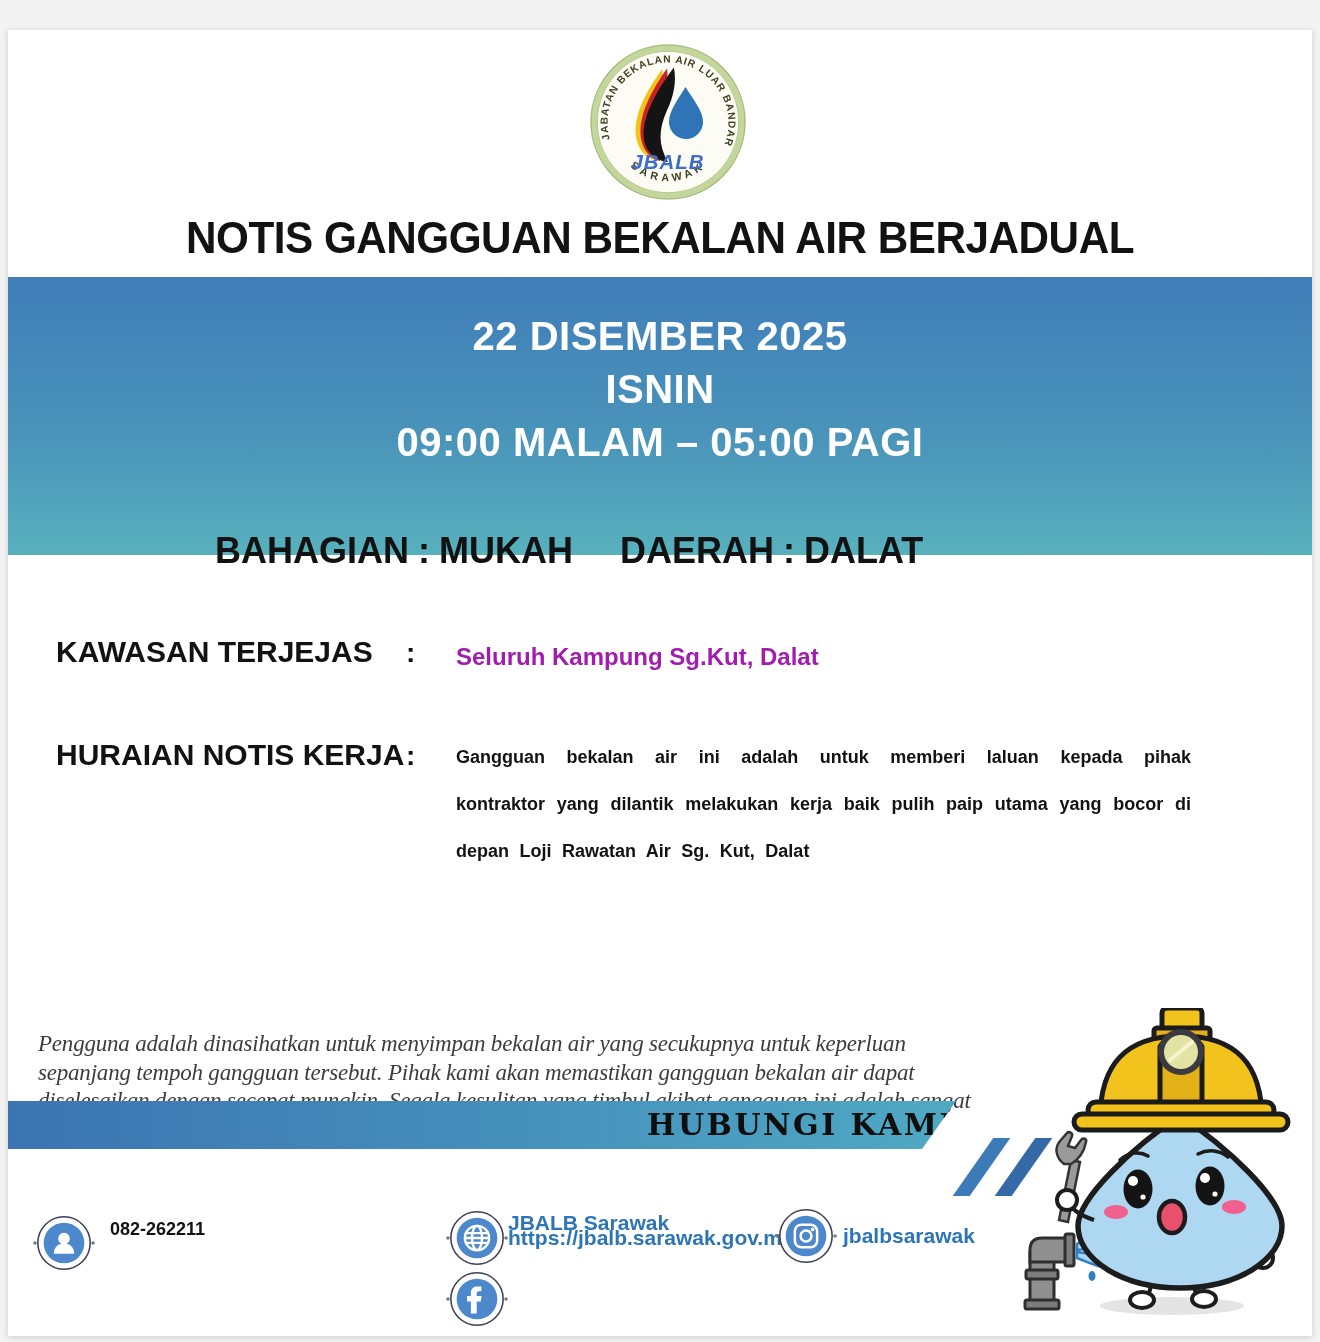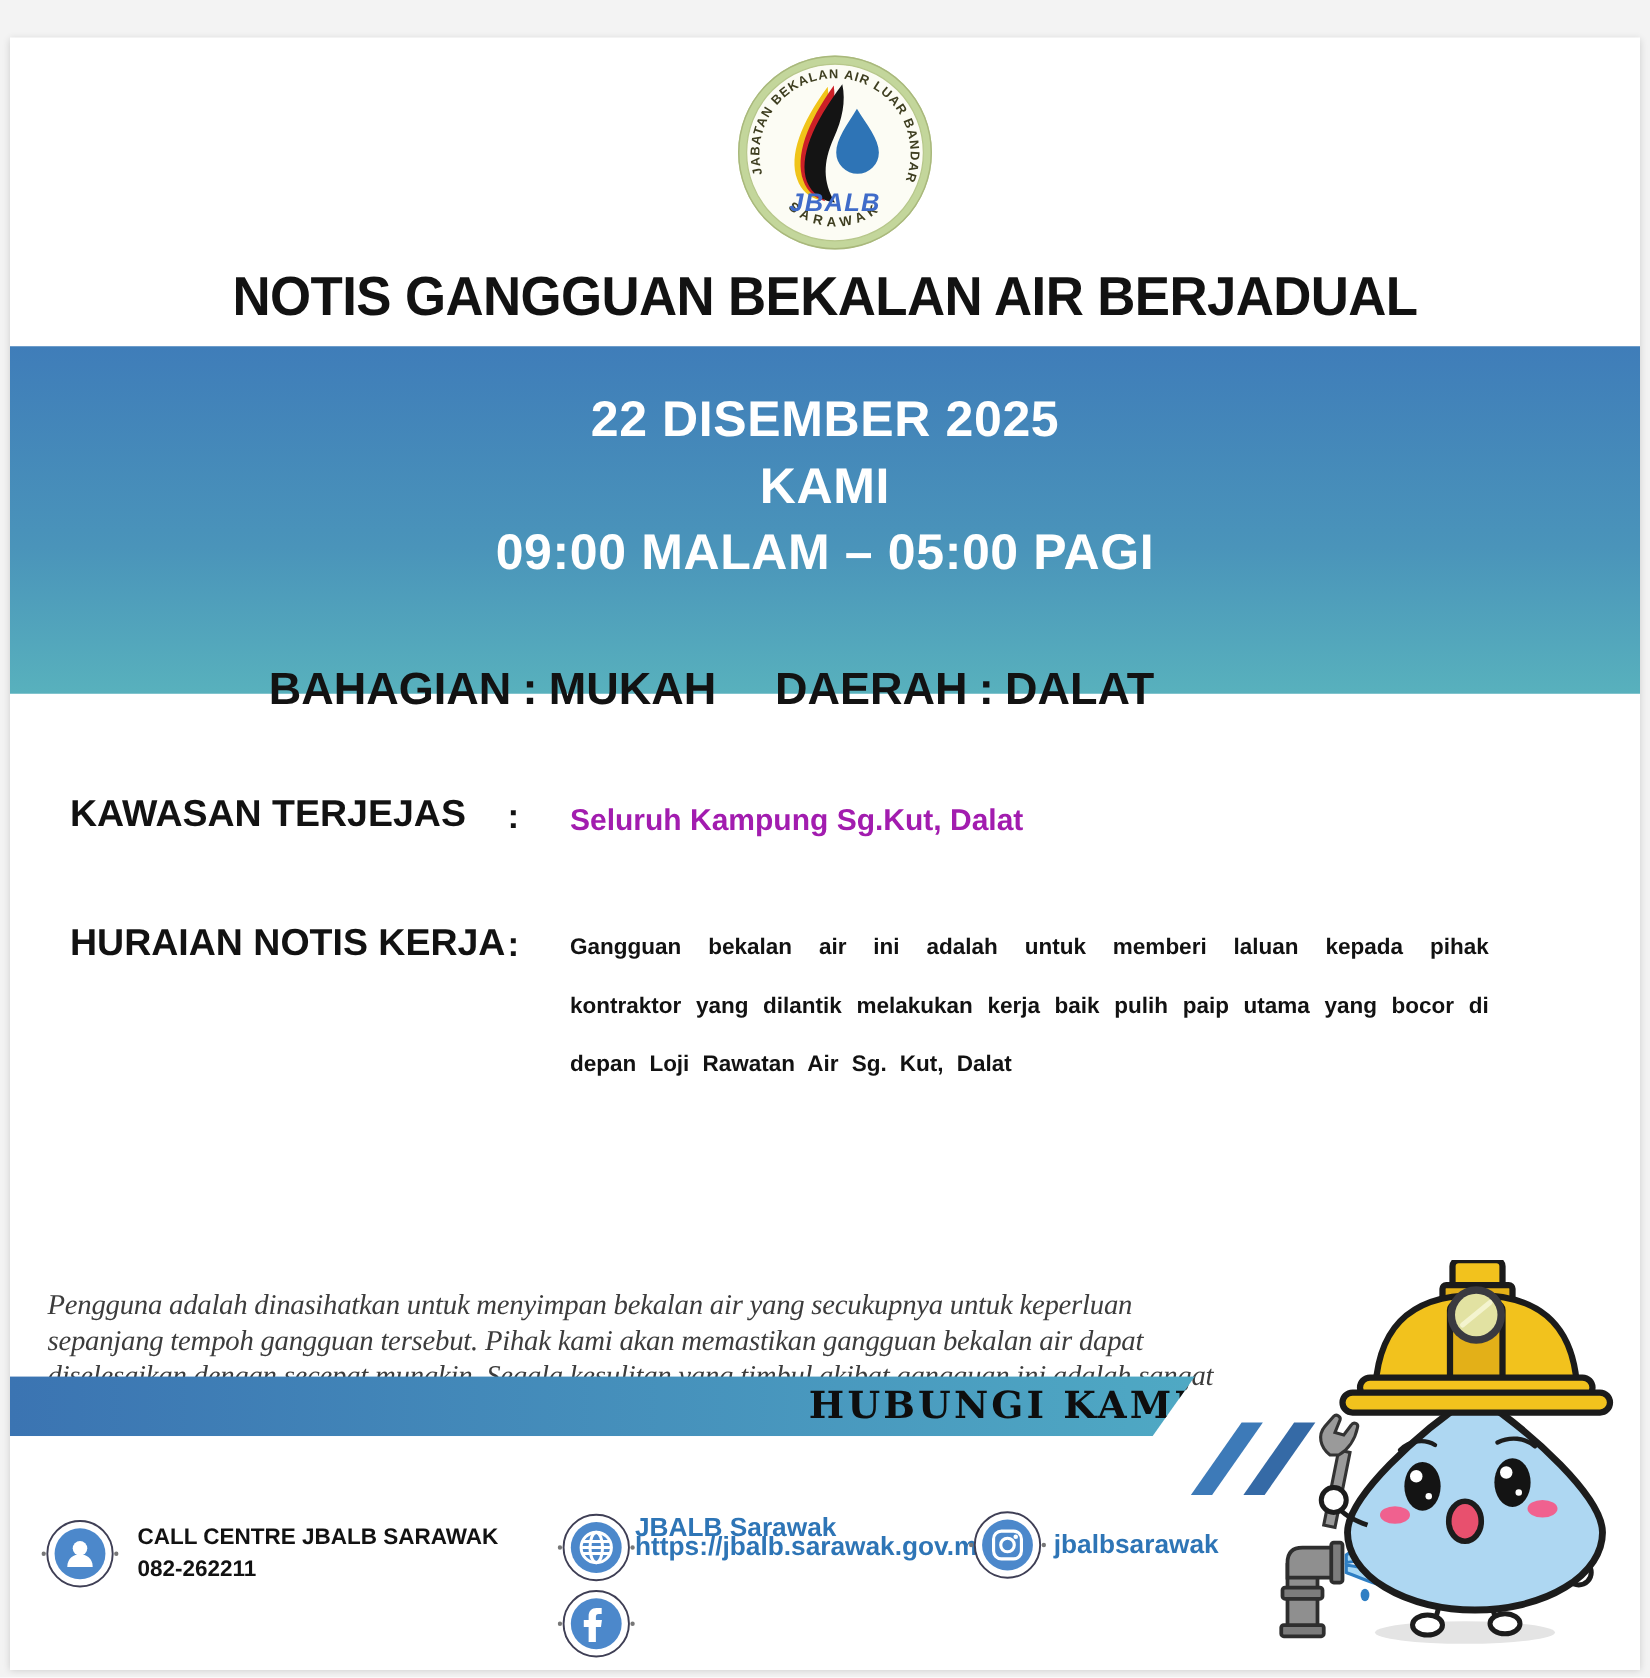--- a/index.html
+++ b/index.html
@@ -118,21 +118,21 @@
       <path d="M86,24 C62,56 50,84 57,104 C61,114 70,120 80,121 C70,104 70,88 79,68 C86,53 89,38 86,24 Z" fill="#141414"></path>
     </g>
     <path d="M98,44 C90,57 81,69 81,80 A17.5,17.5 0 0 0 116,80 C116,69 106,57 98,44 Z" fill="#2e74b6"></path>
     <text x="80" y="128" text-anchor="middle" font-size="21" font-weight="bold" font-style="italic" fill="#3f6bc9" letter-spacing="1">JBALB</text>
   </svg>
 
   <div class="abs title">NOTIS GANGGUAN BEKALAN AIR BERJADUAL</div>
 
   <div class="abs sched">
     <div>22 DISEMBER 2025</div>
-    <div>KAMI</div>
+    <div>ISNIN</div>
     <div>09:00 MALAM – 05:00 PAGI</div>
   </div>
 
   <div class="abs region">
     <span class="part part-bahagian">
       <span>BAHAGIAN</span><span class="colon">:</span><span>MUKAH</span>
     </span>
     <span class="part part-daerah">
       <span>DAERAH</span><span class="colon">:</span><span>DALAT</span>
     </span>
@@ -156,21 +156,20 @@
 
   <svg class="abs cicon ic-person" viewBox="-32 -32 64 64">
     <circle cx="-30" cy="0" r="1.8" fill="#777"></circle>
       <circle cx="30" cy="0" r="1.8" fill="#777"></circle>
     <circle r="27" fill="#ffffff" stroke="#3f3f55" stroke-width="1.6"></circle>
     <circle r="21" fill="#4c88cb"></circle>
     <circle cy="-4.5" r="6" fill="#ffffff"></circle>
     <path d="M-10.5,11 C-10.5,3.5 -5,0.5 0,0.5 C5,0.5 10.5,3.5 10.5,11 Z" fill="#ffffff"></path>
   </svg>
   <div class="abs call-text">
-    <div>CALL CENTRE JBALB SARAWAK</div>
     <div>082-262211</div>
   </div>
 
   <svg class="abs cicon ic-globe" viewBox="-32 -32 64 64">
     <circle cx="-30" cy="0" r="1.8" fill="#777"></circle>
       <circle cx="30" cy="0" r="1.8" fill="#777"></circle>
     <circle r="27" fill="#ffffff" stroke="#3f3f55" stroke-width="1.6"></circle>
     <circle r="21" fill="#4c88cb"></circle>
     <g fill="none" stroke="#ffffff" stroke-width="2.5">
       <circle r="12.5"></circle>

